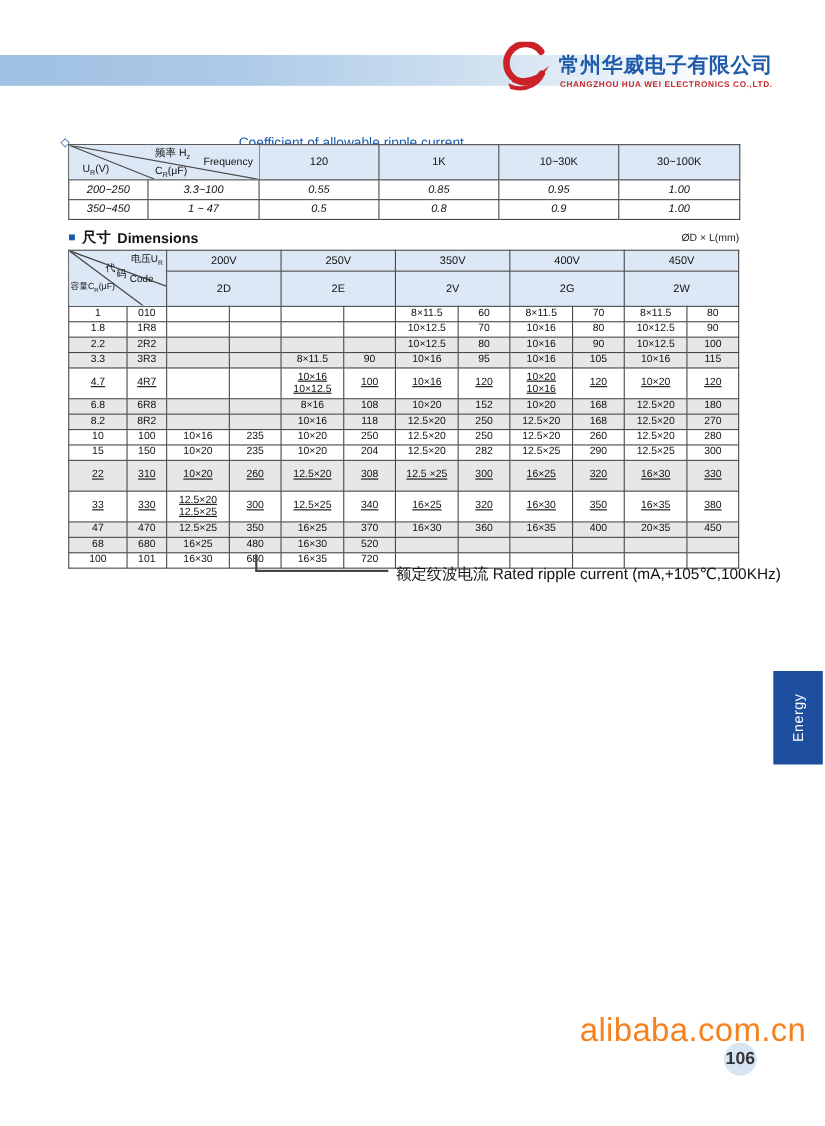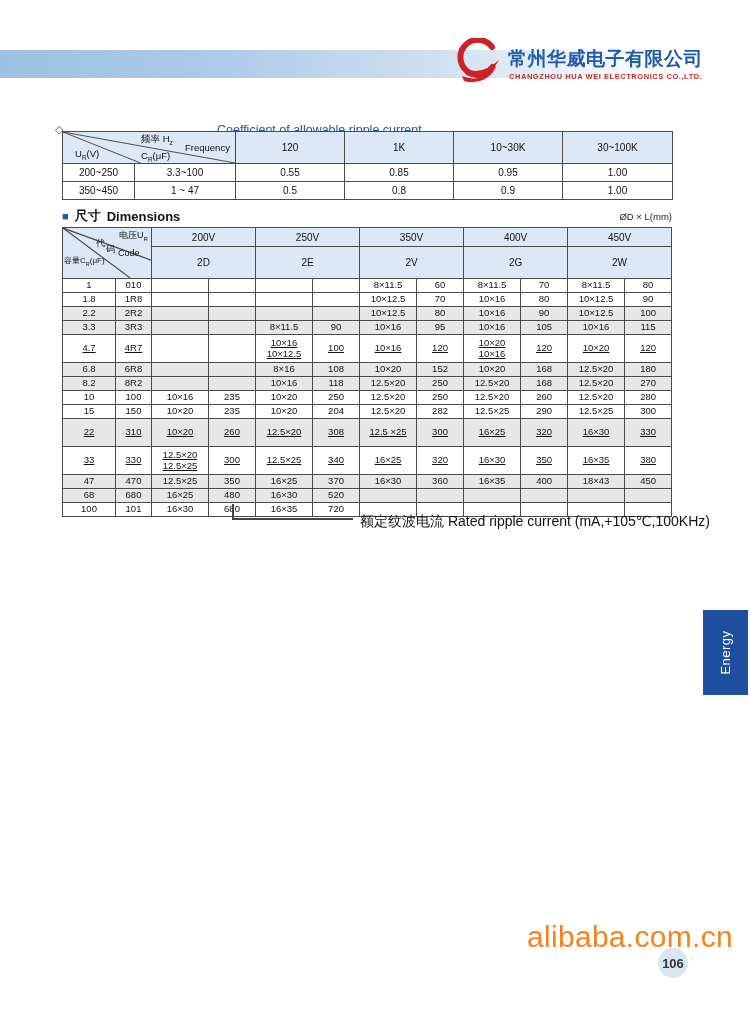--- a/index.html
+++ b/index.html
@@ -38,21 +38,21 @@
     color:#111; font-size:13px; font-weight:bold;
   }
   .sec-title2 .square { color:#1a5aaa; font-size:11px; line-height:1; }
   .unit-note { position:absolute; right:78px; top:211px; font-size:9.5px; color:#222; font-weight:normal; }
 
   
   table { border-collapse:collapse; table-layout:fixed; background:#fff; }
   td, th { border:1px solid #4a4a4a; text-align:center; vertical-align:middle; padding:0; font-weight:normal; }
   #ripple-table { position:absolute; left:62px; top:131px; width:610px; border:1.5px solid #2f2f2f; }
   #ripple-table thead th { background:#dce8f5; height:32px; font-size:10px; }
-  #ripple-table tbody td { height:18px; font-size:10px; }
+  #ripple-table tbody td { height:18px; font-size:10px;font-style:italic; }
   #dim-table { position:absolute; left:62px; top:227px; width:609px; border:1.5px solid #2f2f2f; }
   #dim-table thead th { background:#dce8f5; font-size:10px; }
   #dim-table thead tr.volt-row th { height:19px; }
   #dim-table thead tr.code-row th { height:32px; }
   #dim-table tbody td { height:14px; font-size:9.5px; line-height:1.15; white-space:pre-line; }
   #dim-table tbody tr.tall td { height:28px;text-decoration:underline; }
   #dim-table tbody tr.shade td { background:#e7e7e7; }
 
   
   .diag-cell { position:relative; overflow:hidden; }
@@ -83,21 +83,21 @@
   }
   .energy-tab span {
     color:#fff; font-size:13px; letter-spacing:0.5px;
     transform:rotate(-90deg); white-space:nowrap;
   }
 
   
   .page-badge {
     position:absolute; left:658px; top:948px; width:30px; height:30px; border-radius:50%;
     background:#d8e5f3; display:flex; align-items:center; justify-content:center;
-    font-size:13px; font-weight:600; color:#333;
+    font-size:16px; font-weight:600; color:#333;
   }
   .watermark {
     position:absolute; left:527px; top:920px; width:200px;
     font-size:30px; color:#f6821f; letter-spacing:0.3px; white-space:nowrap;
   }
 </style>
 </head>
 <body>
 
 <div id="page">
@@ -377,21 +377,21 @@
           <td>47</td>
           <td>470</td>
           <td>12.5×25</td>
           <td>350</td>
           <td>16×25</td>
           <td>370</td>
           <td>16×30</td>
           <td>360</td>
           <td>16×35</td>
           <td>400</td>
-          <td>18×43</td>
+          <td>20×35</td>
           <td>450</td>
         </tr>
         <tr class="shade">
           <td>68</td>
           <td>680</td>
           <td>16×25</td>
           <td>480</td>
           <td>16×30</td>
           <td>520</td>
           <td></td>

